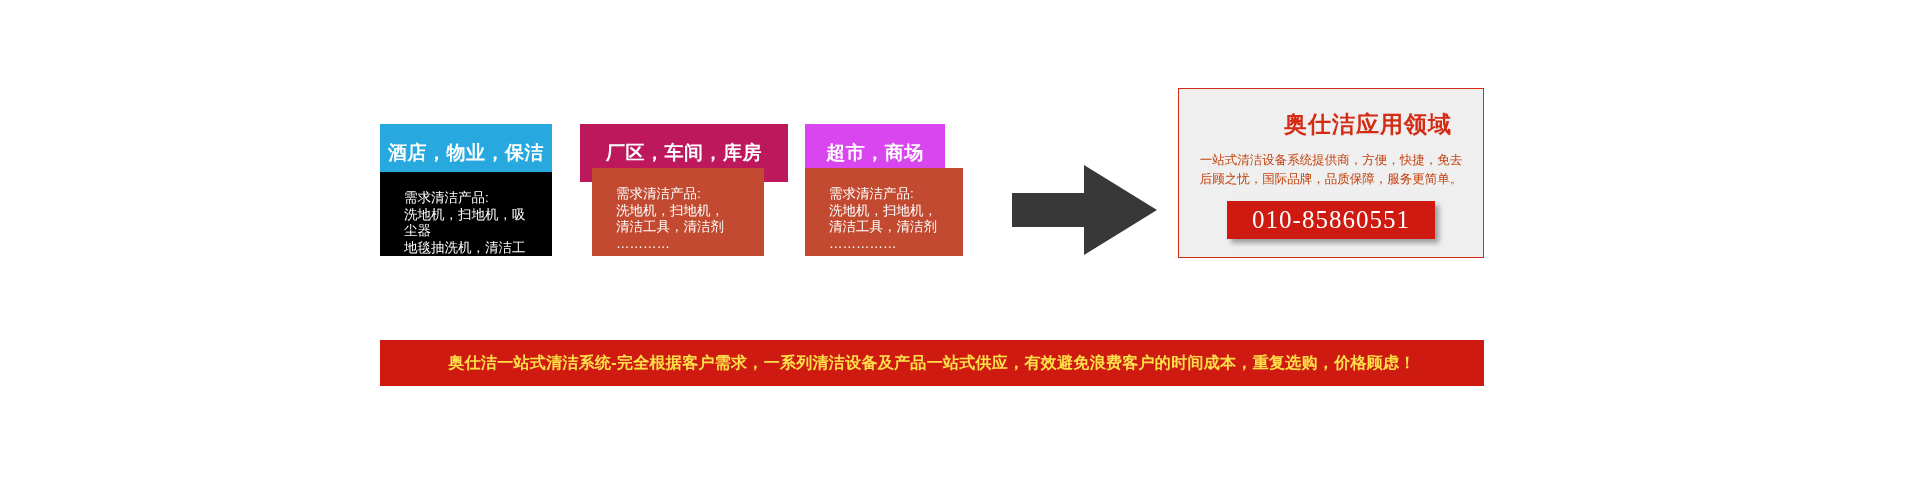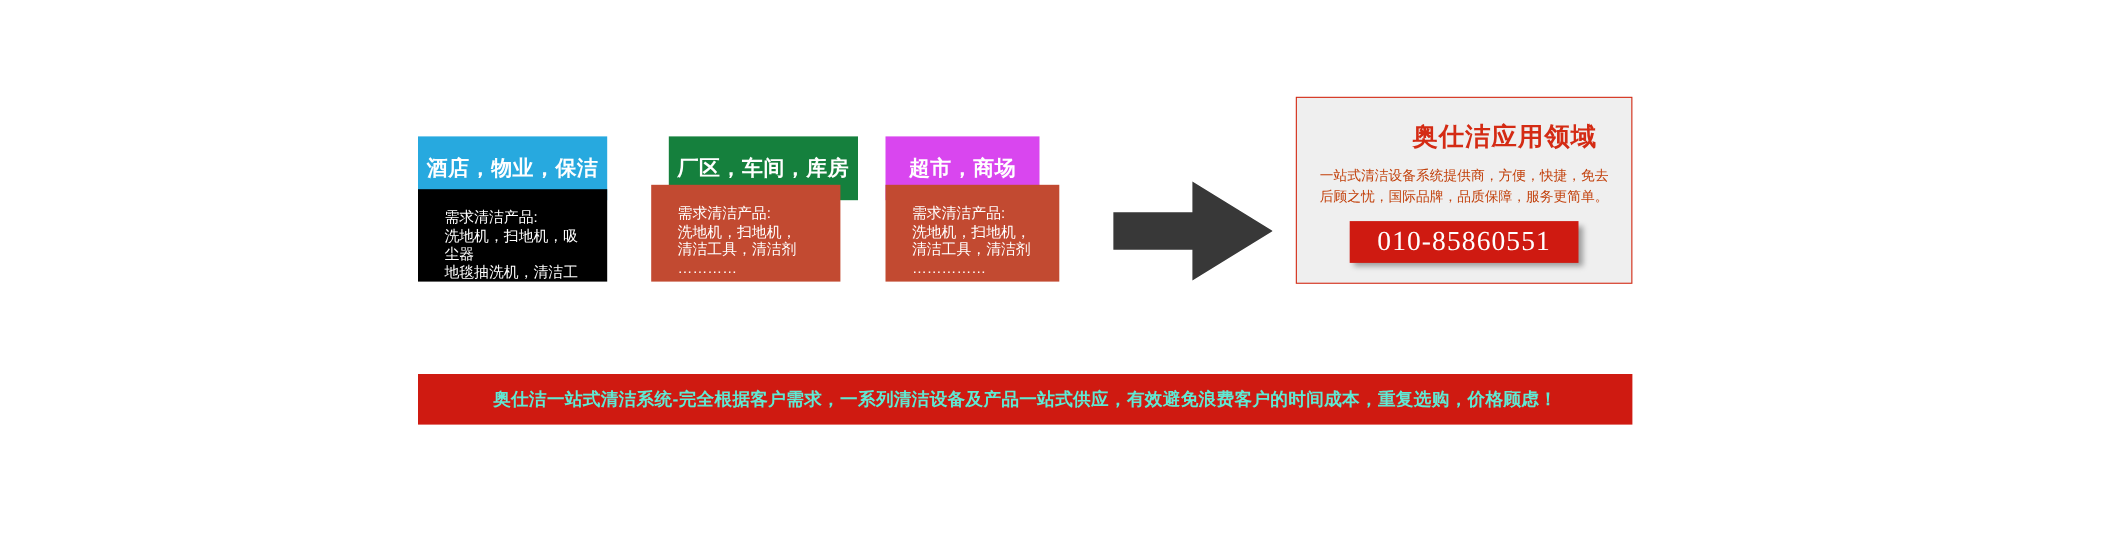--- a/index.html
+++ b/index.html
@@ -28,21 +28,21 @@
     align-items: center;
     justify-content: center;
     color: #ffffff;
     font-weight: bold;
     font-size: 19px;
     letter-spacing: 0.5px;
     white-space: nowrap;
     margin-top: 36px;
   }
   .head-1 { left: 380px; top: 88px; width: 172px; height: 58px; background: #27A9DF; }
-  .head-2 { left: 608px; top: 88px; width: 172px; height: 58px; background: #15803d; }
+  .head-2 { left: 580px; top: 88px; width: 208px; height: 58px; background: #be185d; }
   .head-3 { left: 805px; top: 88px; width: 140px; height: 58px; background: #d946ef; }
 
   .col-body {
     position: absolute;
     color: #ffffff;
     font-size: 13.5px;
     line-height: 16.5px;
     padding: 18px 14px 14px 24px;
     box-sizing: border-box;
     white-space: pre-line;
@@ -116,21 +116,21 @@
   }
 
   
   .banner {
     position: absolute;
     left: 380px;
     top: 340px;
     width: 1104px;
     height: 46px;
     background: #CF1A11;
-    color: #5eead4;
+    color: #fde047;
     font-size: 16px;
     font-weight: bold;
     display: flex;
     align-items: center;
     justify-content: center;
     letter-spacing: 0.3px;
     white-space: nowrap;
   }
 </style>
 </head>

